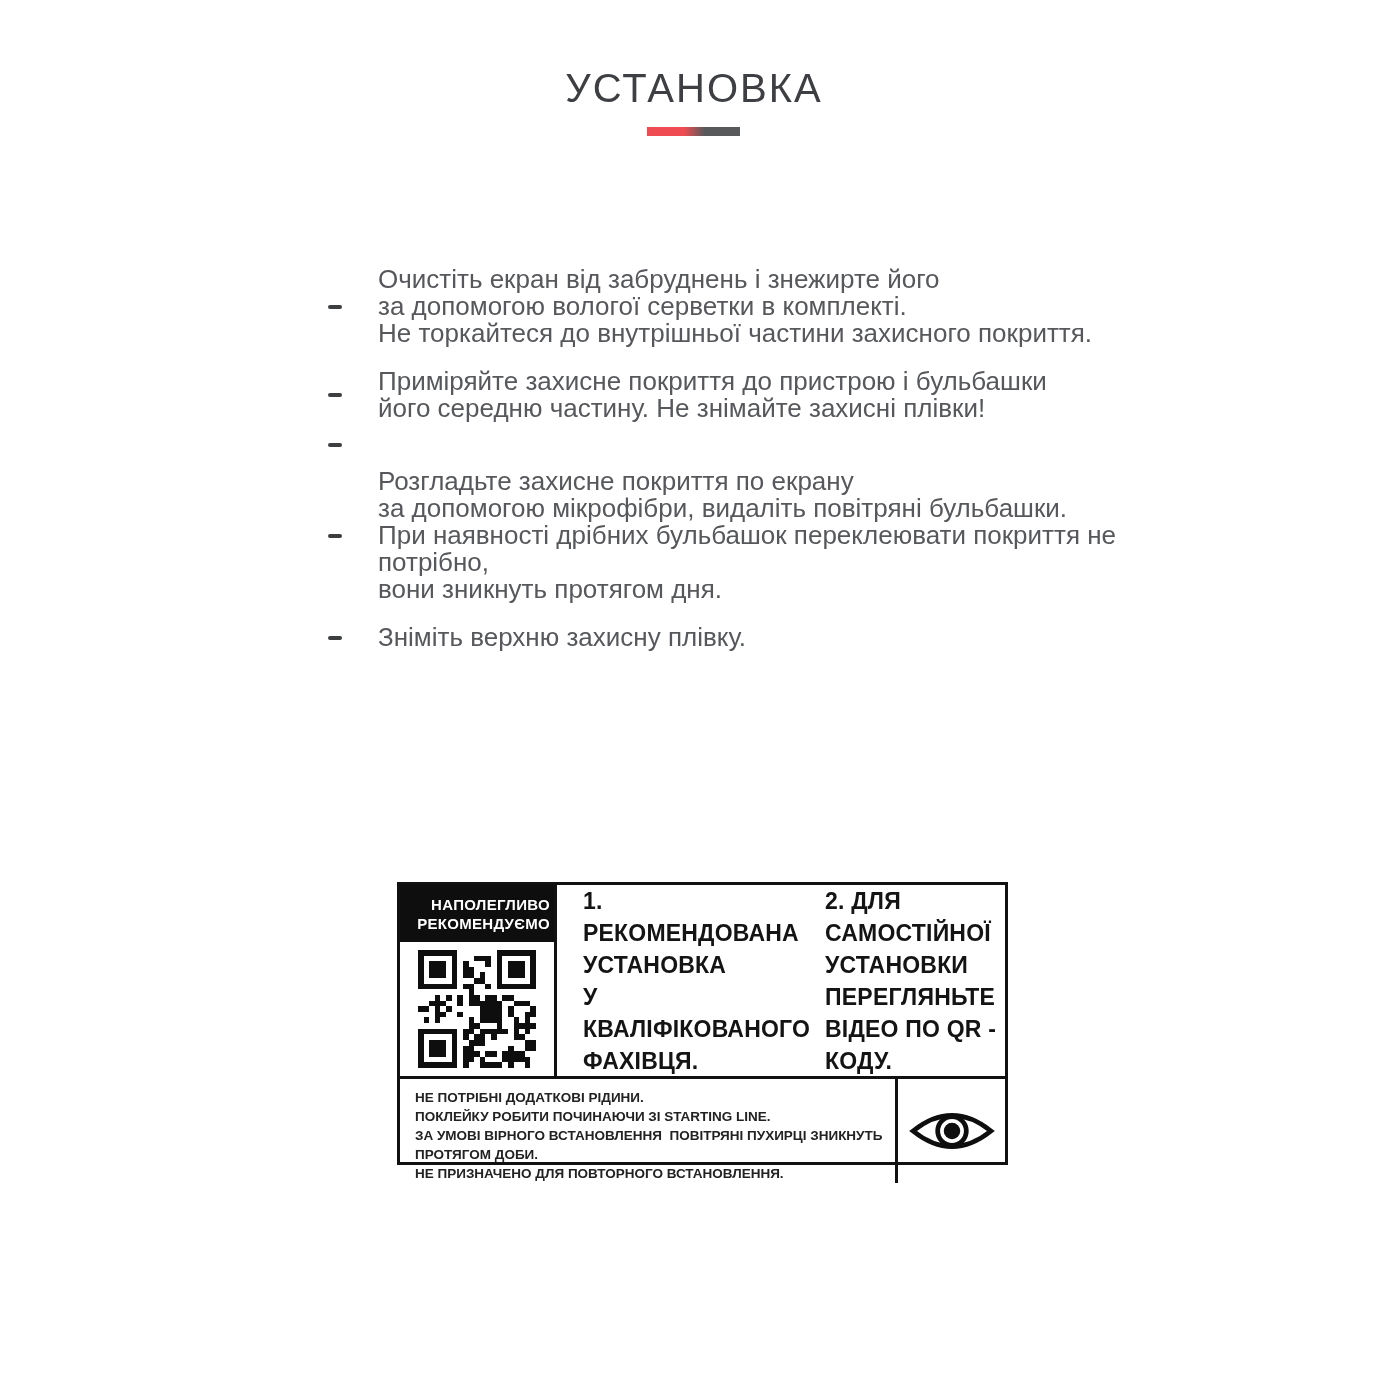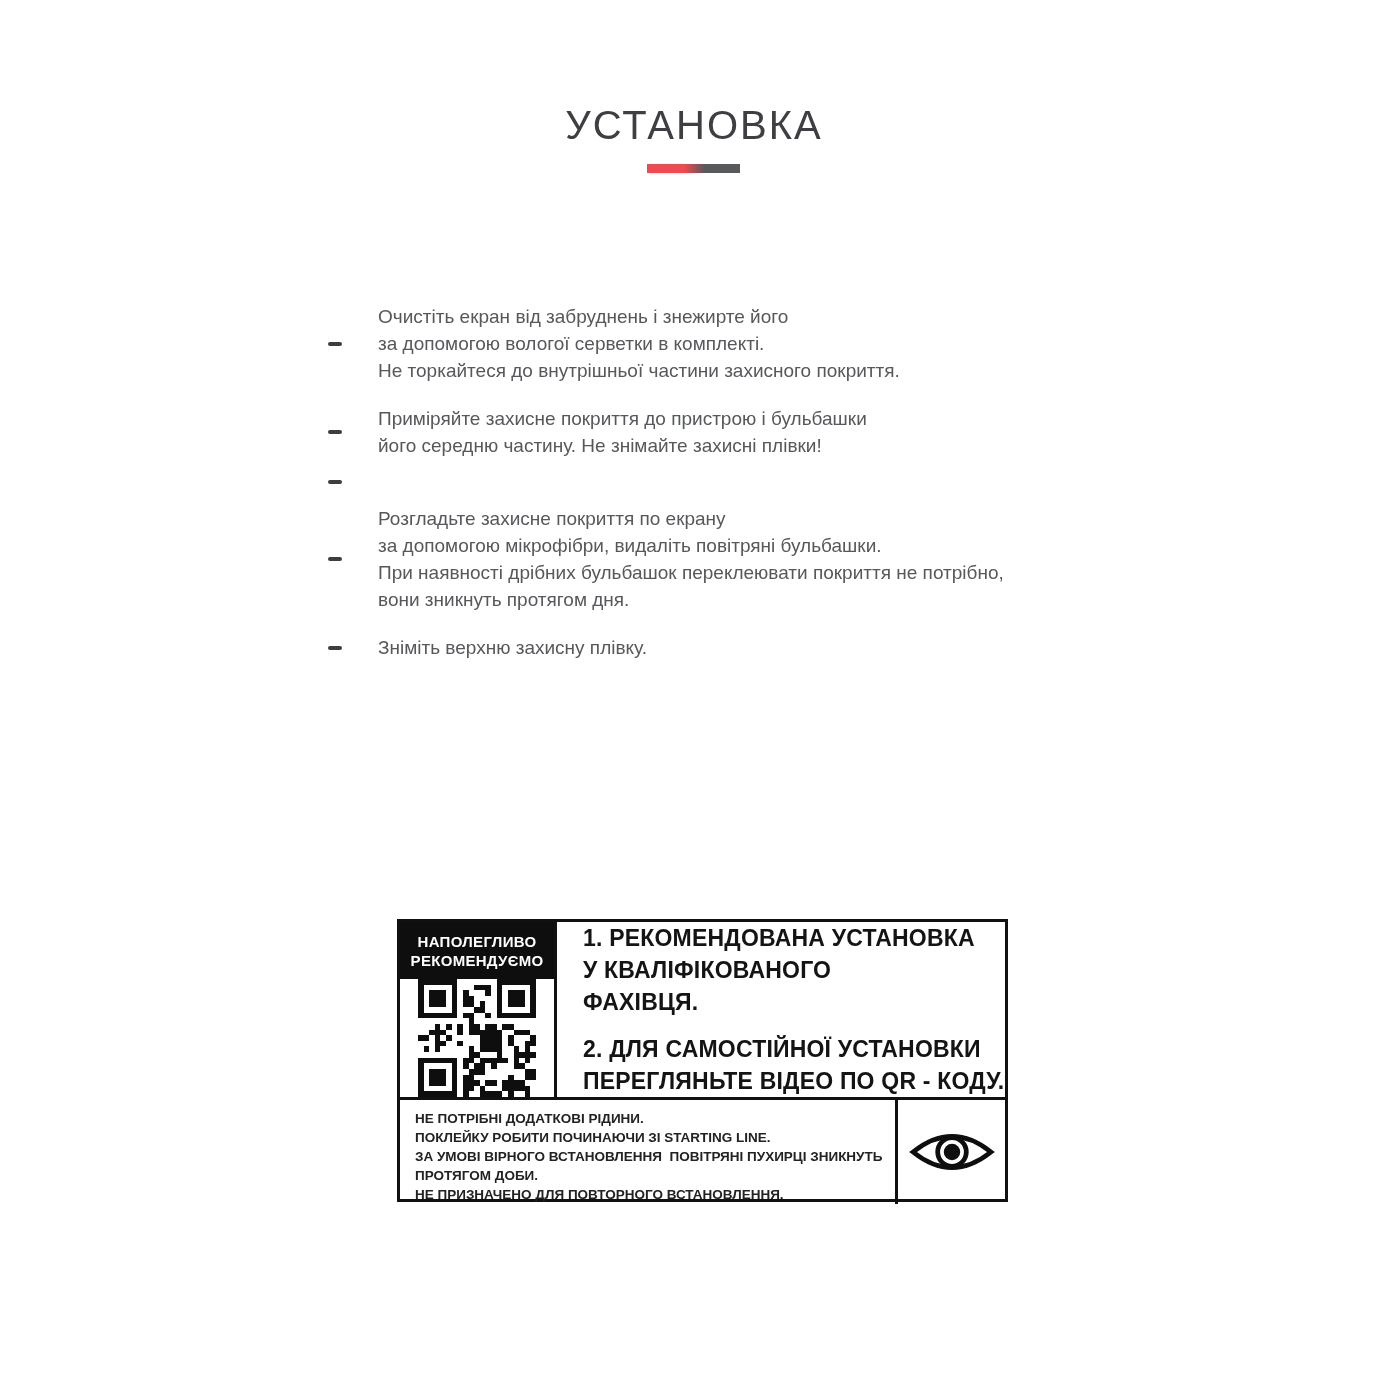--- a/index.html
+++ b/index.html
@@ -1,40 +1,40 @@
 <!DOCTYPE html>
 <html><head>
 <meta charset="utf-8">
 <style>
   html,body{margin:0;padding:0;background:#fff;}
   .page{position:relative;width:1400px;height:1248px;background:#ffffff;overflow:hidden;
-        font-family:"Liberation Sans","DejaVu Sans",sans-serif;margin-top:37px;}
+        font-family:"Liberation Sans","DejaVu Sans",sans-serif;}
 
   
   .title{position:absolute;top:66px;left:0;width:1388px;text-align:center;margin:0;
          font-size:40px;font-weight:500;letter-spacing:2px;color:#3e3f42;}
   .title-bar{position:absolute;top:127px;left:647px;width:93px;height:9px;
          background:linear-gradient(90deg,#ef4b52 0%,#ef4b52 40%,#58595b 62%,#58595b 100%);}
 
   
   .instructions{position:absolute;left:328px;top:266px;width:880px;}
   .item{display:flex;align-items:center;margin-bottom:21px;}
   .dash{flex:0 0 14px;height:4px;background:#3d3e40;border-radius:2px;margin-right:36px;}
-  .item p{margin:0;font-size:19px;line-height:27px;color:#56585b;white-space:pre-line;}
+  .item p{margin:0;font-size:26px;line-height:27px;color:#56585b;white-space:pre-line;}
 
   
   .rec-box{position:absolute;left:397px;top:882px;width:611px;height:283px;
            border:3px solid #111;box-sizing:border-box;display:flex;flex-direction:column;background:#fff;}
   .row-top{display:flex;height:191px;border-bottom:3px solid #111;}
   .qr-cell{width:157px;border-right:3px solid #111;display:flex;flex-direction:column;box-sizing:border-box;}
   .qr-header{background:#0e0e0e;color:#ffffff;font-weight:bold;font-size:15px;line-height:19px;
-             text-align:center;padding:10px 4px 9px;white-space:pre-line;letter-spacing:.3px;}
+             text-align:right;padding:10px 4px 9px;white-space:pre-line;letter-spacing:.3px;}
   .qr-wrap{flex:1;display:flex;align-items:center;justify-content:center;}
   .qr{width:118px;height:118px;}
-  .steps-cell{flex:1;display:flex;flex-direction:column;justify-content:center;gap:15px;padding-left:26px;}
+  .steps-cell{flex:1;display:flex;flex-direction:row;justify-content:center;gap:15px;padding-left:26px;}
   .step{margin:0;font-weight:bold;font-size:23px;line-height:32px;color:#141414;
         white-space:pre-line;letter-spacing:.2px;}
   .row-bottom{flex:1;display:flex;justify-content:space-between;}
   .notes-cell{flex:1;border-right:3px solid #111;padding:9px 10px 0 15px;box-sizing:border-box;}
   .notes{margin:0;font-weight:bold;font-size:13.5px;line-height:19px;color:#222;white-space:pre-wrap;}
   .eye-cell{width:107px;display:flex;align-items:center;justify-content:center;}
   .eye{width:88px;height:52px;}
 
   
   .footer-line{position:absolute;left:230px;top:1394px;width:940px;height:3px;background:#d9d9d9;}

